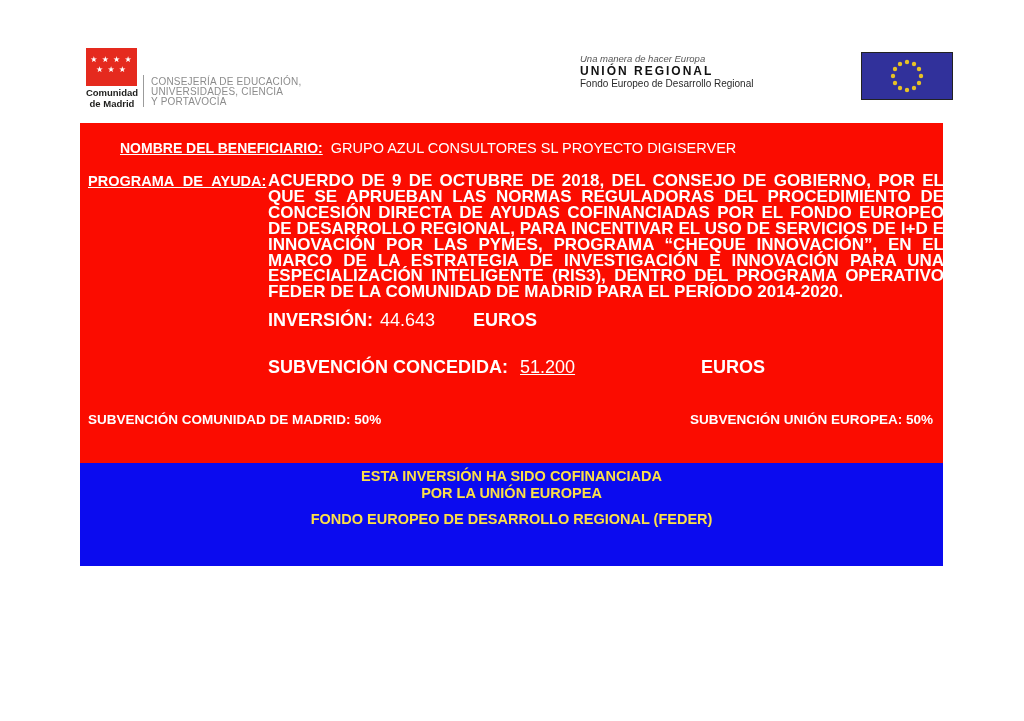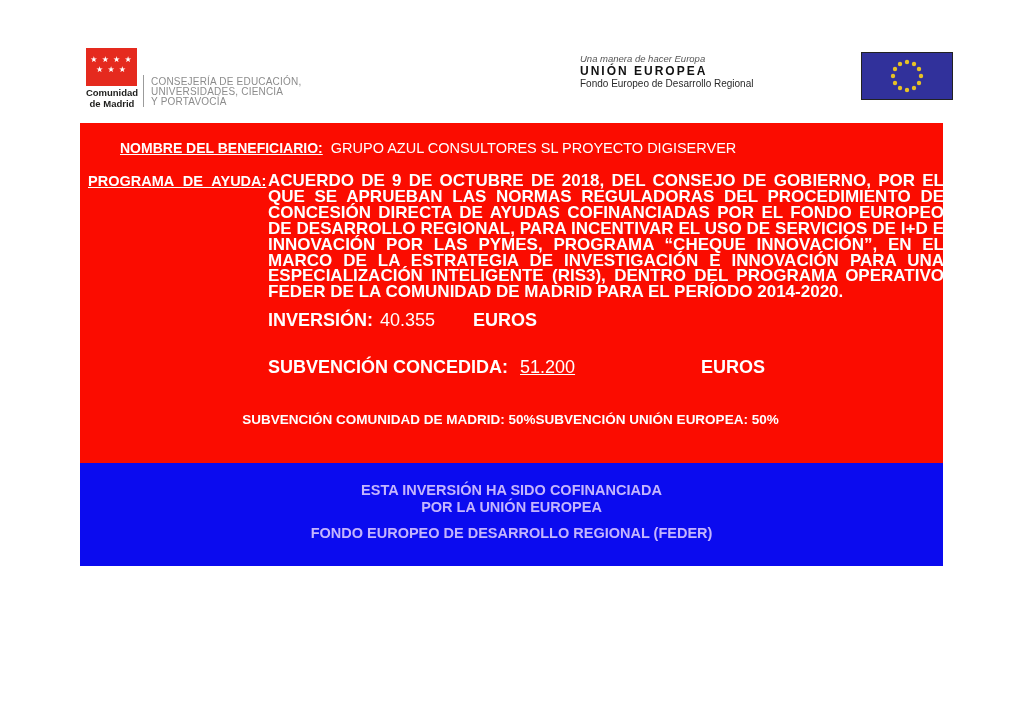--- a/index.html
+++ b/index.html
@@ -61,28 +61,28 @@
   .amount-row{position:absolute;left:188px;font-size:18px;font-weight:bold;white-space:nowrap;}
   .amount-row.investment{top:187px;}
   .amount-row.grant{top:234px;}
   .amount-row .value{font-weight:normal;}
   .investment .value{margin-left:7px;}
   .investment .currency{margin-left:38px;}
   .grant .value{margin-left:12px;text-decoration:underline;}
   .grant .currency{margin-left:126px;}
   .shares-row{
     position:absolute;left:8px;right:10px;top:289px;display:flex;
-    justify-content:center;font-size:13.5px;font-weight:bold;
+    justify-content:space-between;font-size:13.5px;font-weight:bold;
   }
 
   
   .blue-panel{
     position:absolute;left:80px;top:463px;width:863px;height:103px;
-    background:var(--blue-panel-bg);color:#c4b5fd;text-align:center;
-    font-weight:bold;font-size:14.5px;line-height:17px;padding-top:19px;
+    background:var(--blue-panel-bg);color:#fde047;text-align:center;
+    font-weight:bold;font-size:14.5px;line-height:17px;padding-top:5px;
   }
   .blue-panel .feder-line{margin-top:9px;}
 </style>
 </head>
 <body>
 
 <div class="page">
 
   <div class="madrid-flag">
     <div class="stars-row">★ ★ ★ ★</div>
@@ -94,21 +94,21 @@
   </div>
   <div class="header-divider"></div>
   <div class="department">
     <div>CONSEJERÍA DE EDUCACIÓN,</div>
     <div>UNIVERSIDADES, CIENCIA</div>
     <div>Y PORTAVOCÍA</div>
   </div>
 
   <div class="eu-text">
     <div class="eu-tagline">Una manera de hacer Europa</div>
-    <div class="eu-title">UNIÓN EUROPEA</div>
+    <div class="eu-title">UNIÓN REGIONAL</div>
     <div class="eu-subtitle">Fondo Europeo de Desarrollo Regional</div>
   </div>
   <svg class="eu-flag" width="92" height="48" viewBox="0 0 92 48">
     <rect x="0.5" y="0.5" width="91" height="47" fill="var(--eu-flag-blue)" stroke="#222" stroke-width="1"></rect>
     <g fill="var(--eu-flag-star)">
       <circle cx="46" cy="10" r="2.2"></circle>
         <circle cx="53" cy="12" r="2.2"></circle>
       <circle cx="58" cy="17" r="2.2"></circle>
         <circle cx="60" cy="24" r="2.2"></circle>
       <circle cx="58" cy="31" r="2.2"></circle>
@@ -124,21 +124,21 @@
 
   <section class="red-panel">
     <div class="beneficiary-row">
       <span class="label">NOMBRE DEL BENEFICIARIO:</span><span class="value">GRUPO AZUL CONSULTORES SL PROYECTO DIGISERVER</span>
     </div>
 
     <div class="program-label">PROGRAMA DE AYUDA:</div>
     <div class="program-text">ACUERDO DE 9 DE OCTUBRE DE 2018, DEL CONSEJO DE GOBIERNO, POR EL QUE SE APRUEBAN LAS NORMAS REGULADORAS DEL PROCEDIMIENTO DE CONCESIÓN DIRECTA DE AYUDAS COFINANCIADAS POR EL FONDO EUROPEO DE DESARROLLO REGIONAL, PARA INCENTIVAR EL USO DE SERVICIOS DE I+D E INNOVACIÓN POR LAS PYMES, PROGRAMA “CHEQUE INNOVACIÓN”, EN EL MARCO DE LA ESTRATEGIA DE INVESTIGACIÓN E INNOVACIÓN PARA UNA ESPECIALIZACIÓN INTELIGENTE (RIS3), DENTRO DEL PROGRAMA OPERATIVO FEDER DE LA COMUNIDAD DE MADRID PARA EL PERÍODO 2014-2020.</div>
 
     <div class="amount-row investment">
-      <span class="label">INVERSIÓN:</span><span class="value">40.355</span><span class="currency">EUROS</span>
+      <span class="label">INVERSIÓN:</span><span class="value">44.643</span><span class="currency">EUROS</span>
     </div>
 
     <div class="amount-row grant">
       <span class="label">SUBVENCIÓN CONCEDIDA:</span><span class="value">51.200</span><span class="currency">EUROS</span>
     </div>
 
     <div class="shares-row">
       <span>SUBVENCIÓN COMUNIDAD DE MADRID: 50%</span>
       <span>SUBVENCIÓN UNIÓN EUROPEA: 50%</span>
     </div>

